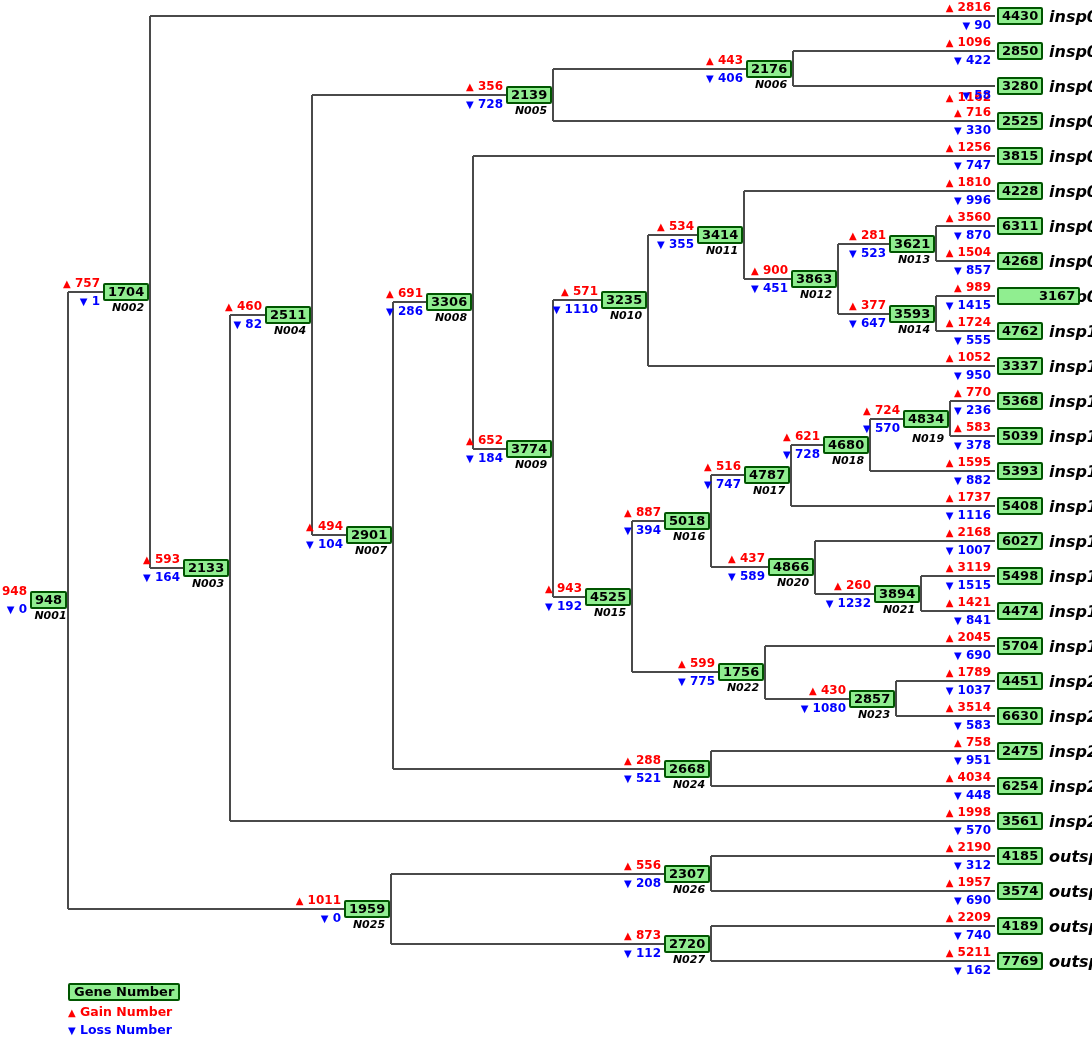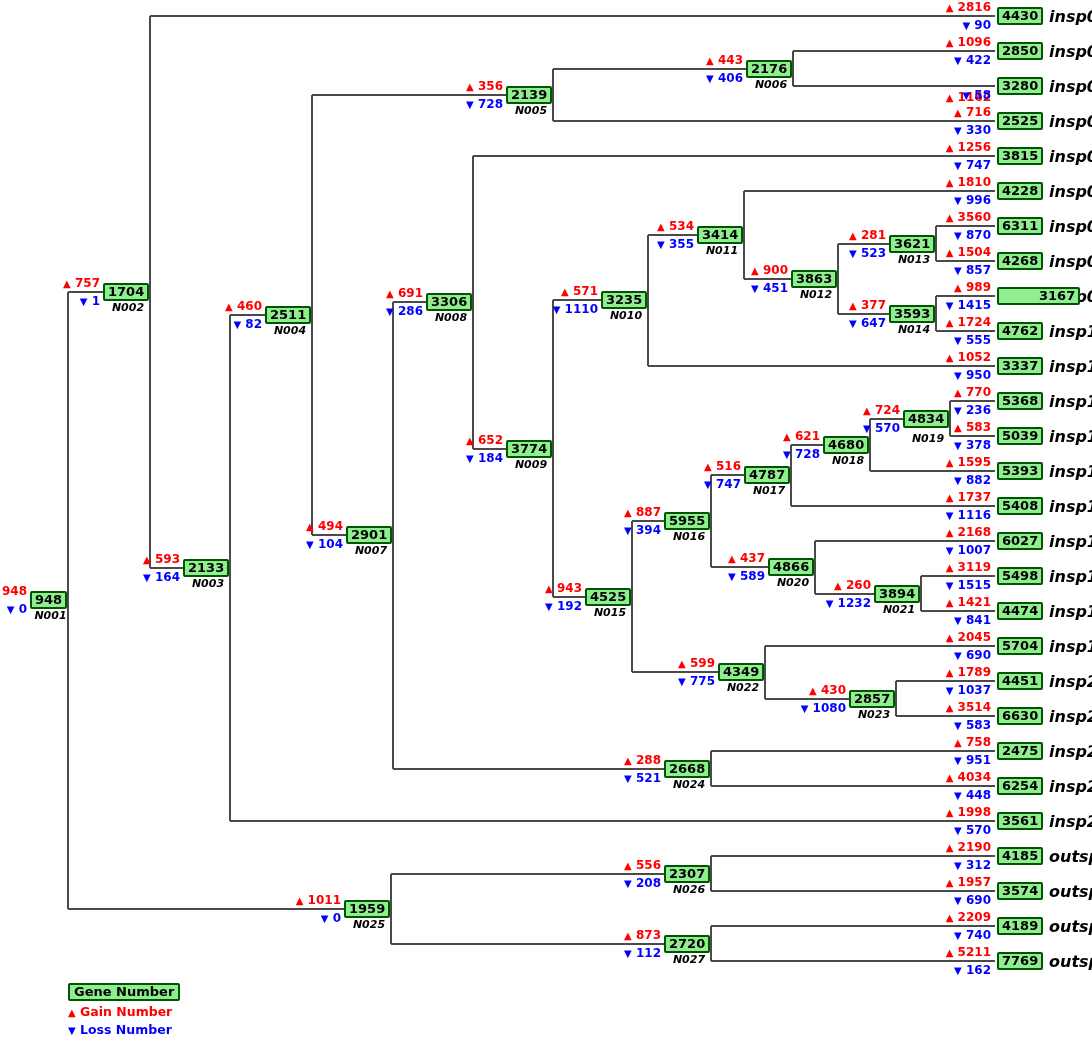--- a/index.html
+++ b/index.html
@@ -223,21 +223,21 @@
       <div class="gl loss" style="left: 991px; top: 333px;"><span class="tri">▼</span> 555</div>
       <div class="leaf-label" style="left: 1049px; top: 331px;">insp10</div>
       <div class="gene-box" style="left: 997px; top: 357px;">3337</div>
       <div class="gl gain" style="left: 991px; top: 364px;"><span class="tri">▲</span> 1052</div>
       <div class="gl loss" style="left: 991px; top: 368px;"><span class="tri">▼</span> 950</div>
       <div class="leaf-label" style="left: 1049px; top: 366px;">insp11</div>
       <div class="gene-box" style="left: 585px; top: 587.781px;">4525</div>
       <div class="gl gain" style="left: 582px; top: 594.781px;"><span class="tri">▲</span> 943</div>
       <div class="gl loss" style="left: 582px; top: 598.781px;"><span class="tri">▼</span> 192</div>
       <div class="node-label" style="left: 610px; top: 605.781px;">N015</div>
-      <div class="gene-box" style="left: 664px; top: 512.312px;">5955</div>
+      <div class="gene-box" style="left: 664px; top: 512.312px;">5018</div>
       <div class="gl gain" style="left: 661px; top: 519.312px;"><span class="tri">▲</span> 887</div>
       <div class="gl loss" style="left: 661px; top: 523.312px;"><span class="tri">▼</span> 394</div>
       <div class="node-label" style="left: 689px; top: 530.312px;">N016</div>
       <div class="gene-box" style="left: 744px; top: 466.375px;">4787</div>
       <div class="gl gain" style="left: 741px; top: 473.375px;"><span class="tri">▲</span> 516</div>
       <div class="gl loss" style="left: 741px; top: 477.375px;"><span class="tri">▼</span> 747</div>
       <div class="node-label" style="left: 769px; top: 484.375px;">N017</div>
       <div class="gene-box" style="left: 823px; top: 435.75px;">4680</div>
       <div class="gl gain" style="left: 820px; top: 442.75px;"><span class="tri">▲</span> 621</div>
       <div class="gl loss" style="left: 820px; top: 446.75px;"><span class="tri">▼</span> 728</div>
@@ -275,21 +275,21 @@
       <div class="gl loss" style="left: 871px; top: 595.5px;"><span class="tri">▼</span> 1232</div>
       <div class="node-label" style="left: 899px; top: 602.5px;">N021</div>
       <div class="gene-box" style="left: 997px; top: 567px;">5498</div>
       <div class="gl gain" style="left: 991px; top: 574px;"><span class="tri">▲</span> 3119</div>
       <div class="gl loss" style="left: 991px; top: 578px;"><span class="tri">▼</span> 1515</div>
       <div class="leaf-label" style="left: 1049px; top: 576px;">insp17</div>
       <div class="gene-box" style="left: 997px; top: 602px;">4474</div>
       <div class="gl gain" style="left: 991px; top: 609px;"><span class="tri">▲</span> 1421</div>
       <div class="gl loss" style="left: 991px; top: 613px;"><span class="tri">▼</span> 841</div>
       <div class="leaf-label" style="left: 1049px; top: 611px;">insp18</div>
-      <div class="gene-box" style="left: 718px; top: 663.25px;">4349</div>
+      <div class="gene-box" style="left: 718px; top: 663.25px;">1756</div>
       <div class="gl gain" style="left: 715px; top: 670.25px;"><span class="tri">▲</span> 599</div>
       <div class="gl loss" style="left: 715px; top: 674.25px;"><span class="tri">▼</span> 775</div>
       <div class="node-label" style="left: 743px; top: 681.25px;">N022</div>
       <div class="gene-box" style="left: 997px; top: 637px;">5704</div>
       <div class="gl gain" style="left: 991px; top: 644px;"><span class="tri">▲</span> 2045</div>
       <div class="gl loss" style="left: 991px; top: 648px;"><span class="tri">▼</span> 690</div>
       <div class="leaf-label" style="left: 1049px; top: 646px;">insp19</div>
       <div class="gene-box" style="left: 849px; top: 689.5px;">2857</div>
       <div class="gl gain" style="left: 846px; top: 696.5px;"><span class="tri">▲</span> 430</div>
       <div class="gl loss" style="left: 846px; top: 700.5px;"><span class="tri">▼</span> 1080</div>

